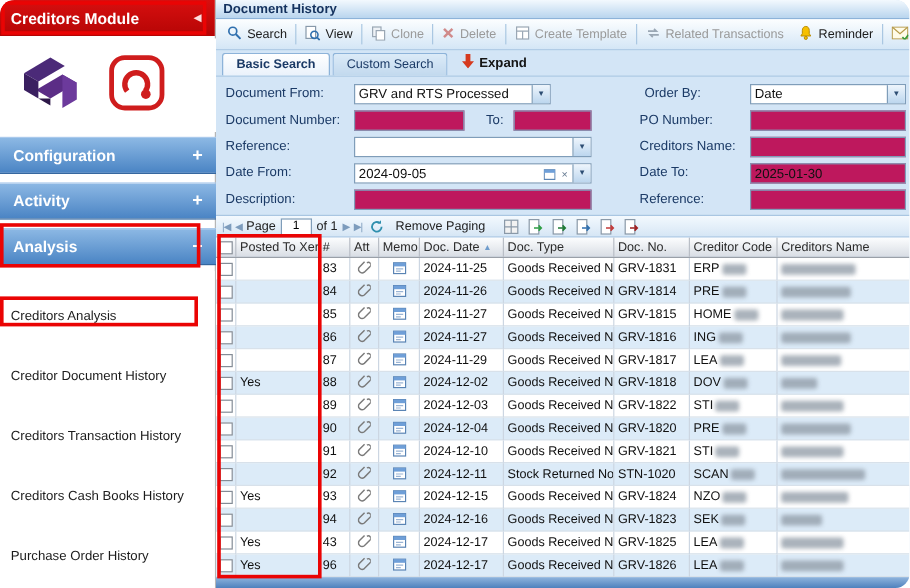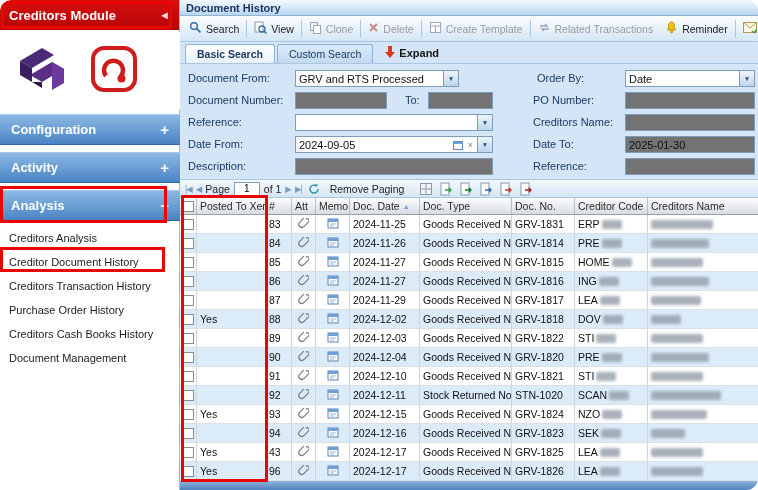--- a/index.html
+++ b/index.html
@@ -7,40 +7,40 @@
   #root { position:relative; width:758px; height:490px; overflow:hidden; background:#fff;border-radius:12px; }
 
   
   #sidebar { position:absolute; left:0; top:0; width:180px; height:490px; background:#fff; border-right:1px solid #b6b6b6; }
   .side-header { height:30px; background:linear-gradient(#d80f0f,#b50505); color:#fff; font-weight:bold; font-size:13px; display:flex; align-items:center; padding:0 9px; }
   .side-header .collapse { margin-left:auto; font-size:11px; color:#ffdede; cursor:pointer; }
   .logos { position:absolute; top:32px; left:0; width:180px; height:78px; display:flex; align-items:center; gap:20px; padding-left:14px; background:#fff; }
   .acc { position:absolute; left:0; width:180px; height:31px; background:linear-gradient(#8cb8e4,#4a84c4); color:#fff; font-weight:bold; font-size:13px; display:flex; align-items:center; padding:0 11px; border-top:1px solid #a9c9ec; border-bottom:1px solid #35679f; cursor:pointer; }
   .acc .pm { margin-left:auto; font-size:15px; font-weight:bold; }
   .side-items { position:absolute; top:226px; left:0; width:179px; background:#fff; }
-  .side-item { height:24px; display:flex; align-items:center; padding-left:9px; font-size:11px; color:#1c1c1c; cursor:pointer; }
+  .side-item { height:24px; display:flex; align-items:center; padding-left:9px; font-size:11px; color:#1c1c1c; cursor:pointer;margin-top:26px; }
 
   
   #main { position:absolute; left:180px; top:0; width:578px; height:490px; background:#d3e5f6; }
   .title-bar { height:16px; background:linear-gradient(#f3f9fe,#b9d5ee); border-bottom:1px solid #8db3d9; display:flex; align-items:center; padding-left:6px; font-size:11px; font-weight:bold; color:#14325e; }
   .toolbar { height:26px; background:linear-gradient(#fcfeff,#d4e6f6); border-bottom:1px solid #a9c6e2; display:flex; align-items:center; padding:0 3px; font-size:10.5px; color:#1b1b1b; }
   .tb-btn { display:flex; align-items:center; gap:4px; padding:0 5px; height:22px; cursor:pointer; white-space:nowrap; border:1px solid transparent; border-radius:2px; }
   .tb-btn.disabled { color:#9a9a9a; }
   .tb-sep { width:1px; height:17px; background:#aac7e2; margin:0 1px; flex:none; }
   .tb-right { margin-left:auto; display:flex; align-items:center; }
 
   .tab-row { height:22px; display:flex; align-items:flex-end; padding-left:5px; gap:2px; background:#d3e5f6; border-bottom:1px solid #a9c6e2; }
   .tab { height:19px; padding:0 11px; display:flex; align-items:center; font-size:10.5px; border:1px solid #8db3d9; border-bottom:none; border-radius:3px 3px 0 0; cursor:pointer; color:#1b3a66; }
   .tab.active { background:linear-gradient(#ffffff,#eaf2fb); font-weight:bold; }
   .tab.inactive { background:linear-gradient(#dcebf8,#c2d9ee); }
   .expand-ctl { display:flex; align-items:center; gap:4px; margin-left:10px; margin-bottom:3px; font-size:11px; font-weight:bold; color:#141414; cursor:pointer;justify-content:space-between; }
 
   .form { position:relative; height:116px; background:#d3e5f6; border-bottom:1px solid #a9c6e2; }
   .flabel { position:absolute; font-size:11px; color:#1b3a66; white-space:nowrap; }
-  .finput { position:absolute; height:17px; border:1px solid #7f9db9; background:#737373; font-size:11px; padding:0 3px; font-family:inherit; color:#111; }
+  .finput { position:absolute; height:17px; border:1px solid #7f9db9; background:#be185d; font-size:11px; padding:0 3px; font-family:inherit; color:#111; }
   .combo { position:absolute; height:17px; border:1px solid #7f9db9; background:#fff; display:flex; align-items:center; font-size:11px; color:#111; }
   .combo .combo-val { padding:0 3px; flex:1; overflow:hidden; white-space:nowrap; }
   .combo-btn { width:15px; height:15px; flex:none; background:linear-gradient(#eef5fc,#bcd6ee); border-left:1px solid #7f9db9; display:flex; align-items:center; justify-content:center; font-size:6.5px; color:#2d4d73; cursor:pointer; }
   .mini-btn { width:13px; height:15px; flex:none; display:flex; align-items:center; justify-content:center; font-size:9px; color:#6b7f95; cursor:pointer; }
 
   .pagebar { height:18px; background:linear-gradient(#f3f9fe,#d6e6f5); border-bottom:1px solid #a9c6e2; display:flex; align-items:center; padding:0 5px; font-size:10.5px; color:#222; gap:4px; }
   .nav { color:#7d9cbd; font-size:8.5px; letter-spacing:-1px; cursor:pointer; }
   .page-input { width:26px; height:14px; border:1px solid #7f9db9; font-size:10px; text-align:center; font-family:inherit; }
   .pb-icon { width:16px; height:16px; display:flex; align-items:center; justify-content:center; cursor:pointer; flex:none; }
 
@@ -115,25 +115,25 @@
 
   <div class="side-item">
     <span class="si-label">Creditor Document History</span>
   </div>
 
   <div class="side-item">
     <span class="si-label">Creditors Transaction History</span>
   </div>
 
   <div class="side-item">
+    <span class="si-label">Creditors Cash Books History</span>
+  </div>
+
+  <div class="side-item">
     <span class="si-label">Purchase Order History</span>
-  </div>
-
-  <div class="side-item">
-    <span class="si-label">Creditors Cash Books History</span>
   </div>
 
   <div class="side-item">
     <span class="si-label">Document Management</span>
   </div>
 </div>
   </div>
 
   <div id="main">
 

